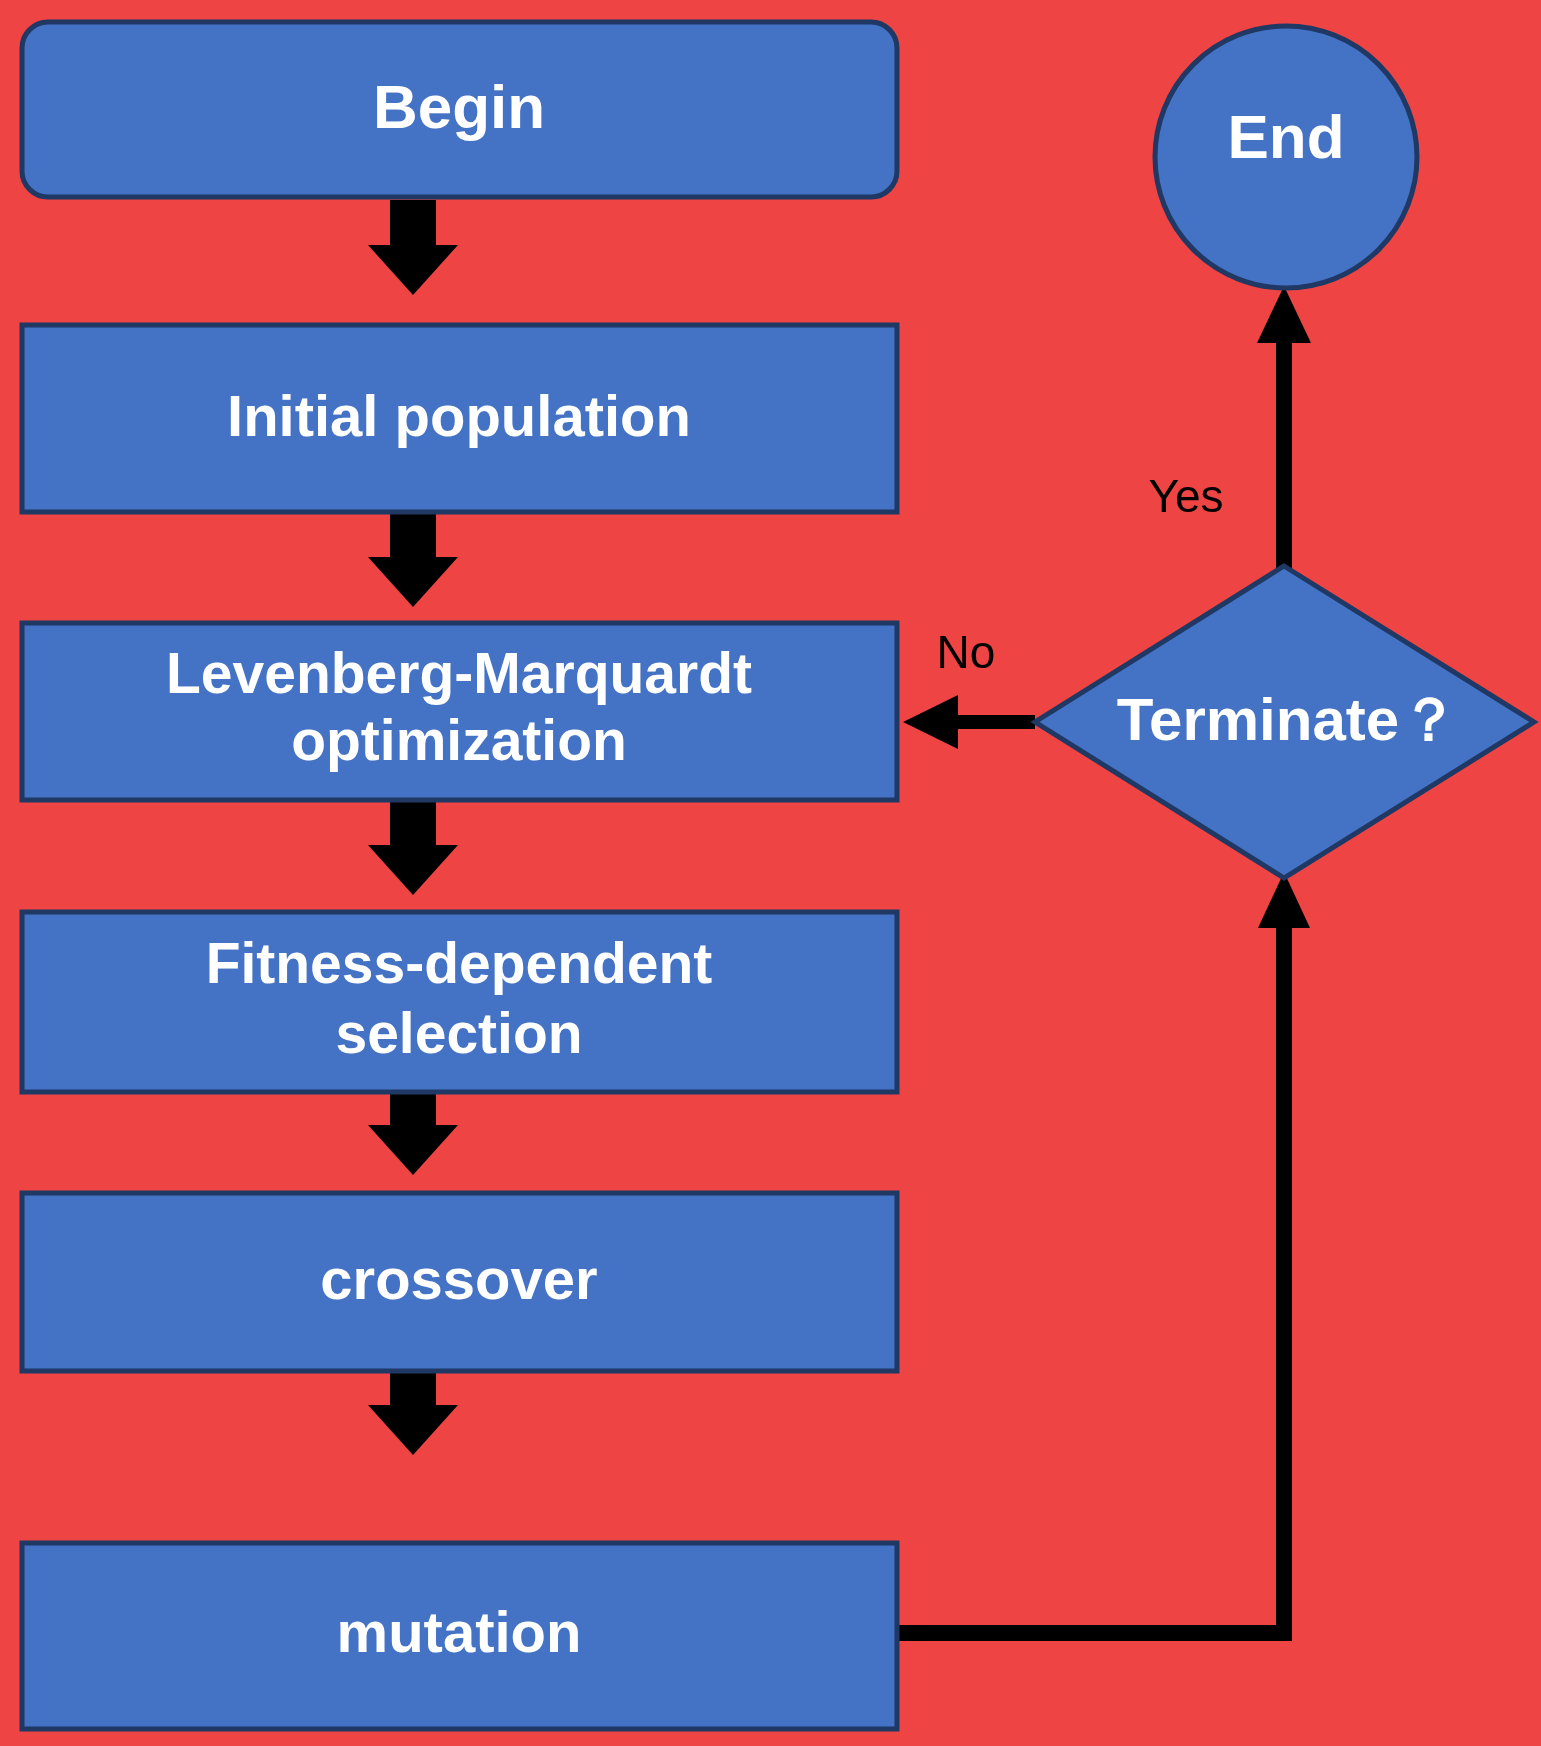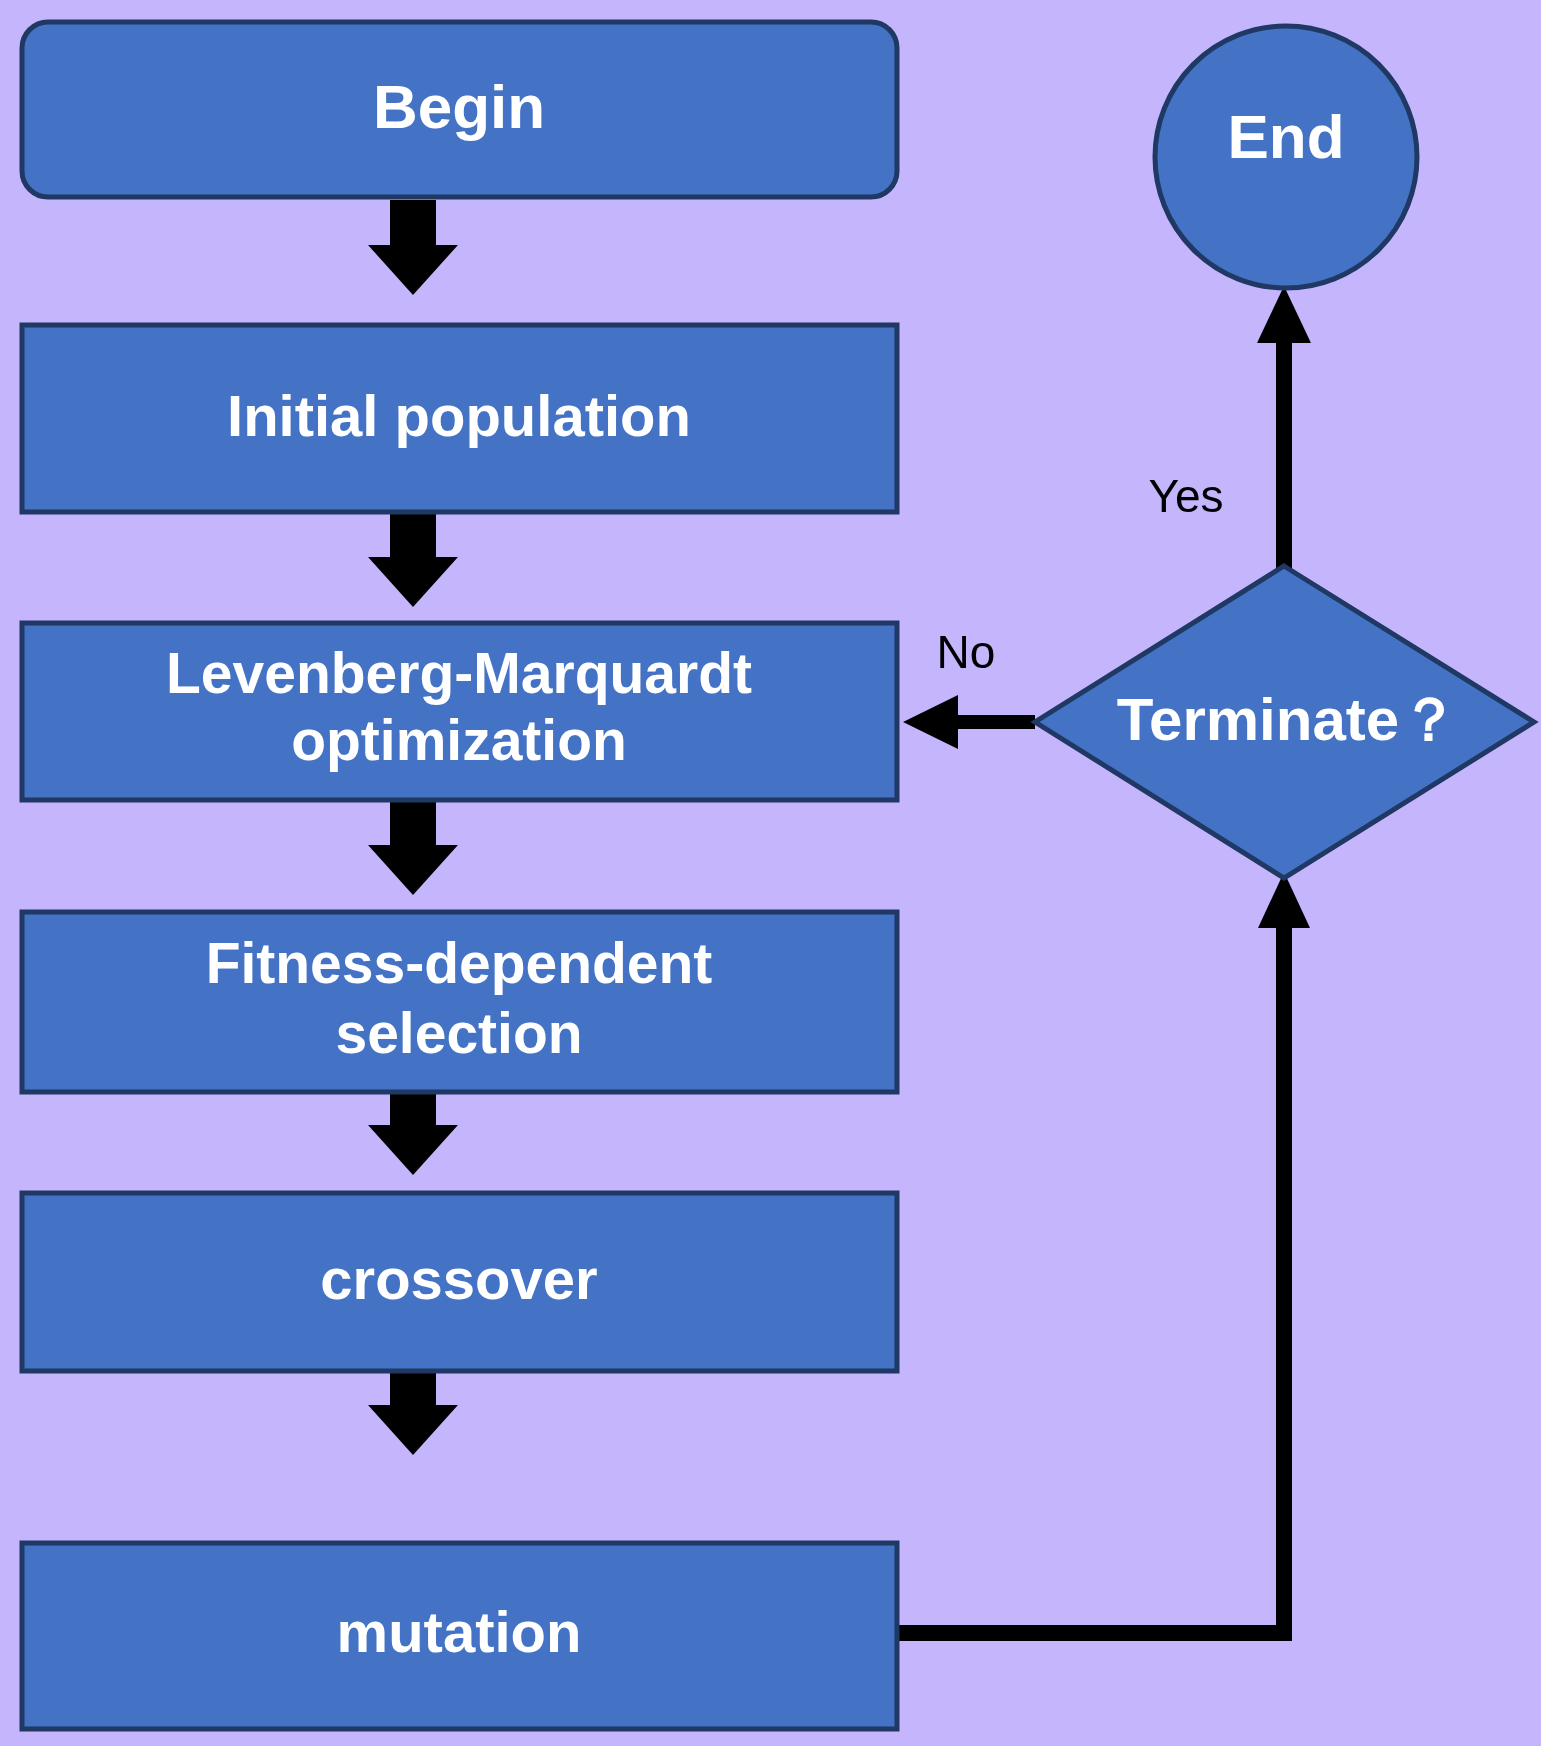--- a/index.html
+++ b/index.html
@@ -7,21 +7,21 @@
     padding: 0;
     background: #ffffff;
   }
   body {
     font-family: "Liberation Sans", sans-serif;
   }
   #flowchart-canvas {
     position: relative;
     width: 1541px;
     height: 1746px;
-    background: #c4b5fd;
+    background: #ef4444;
     overflow: hidden;
   }
   svg.layer {
     position: absolute;
     top: 0;
     left: 0;
     width: 1541px;
     height: 1746px;
   }
   .node-text {

